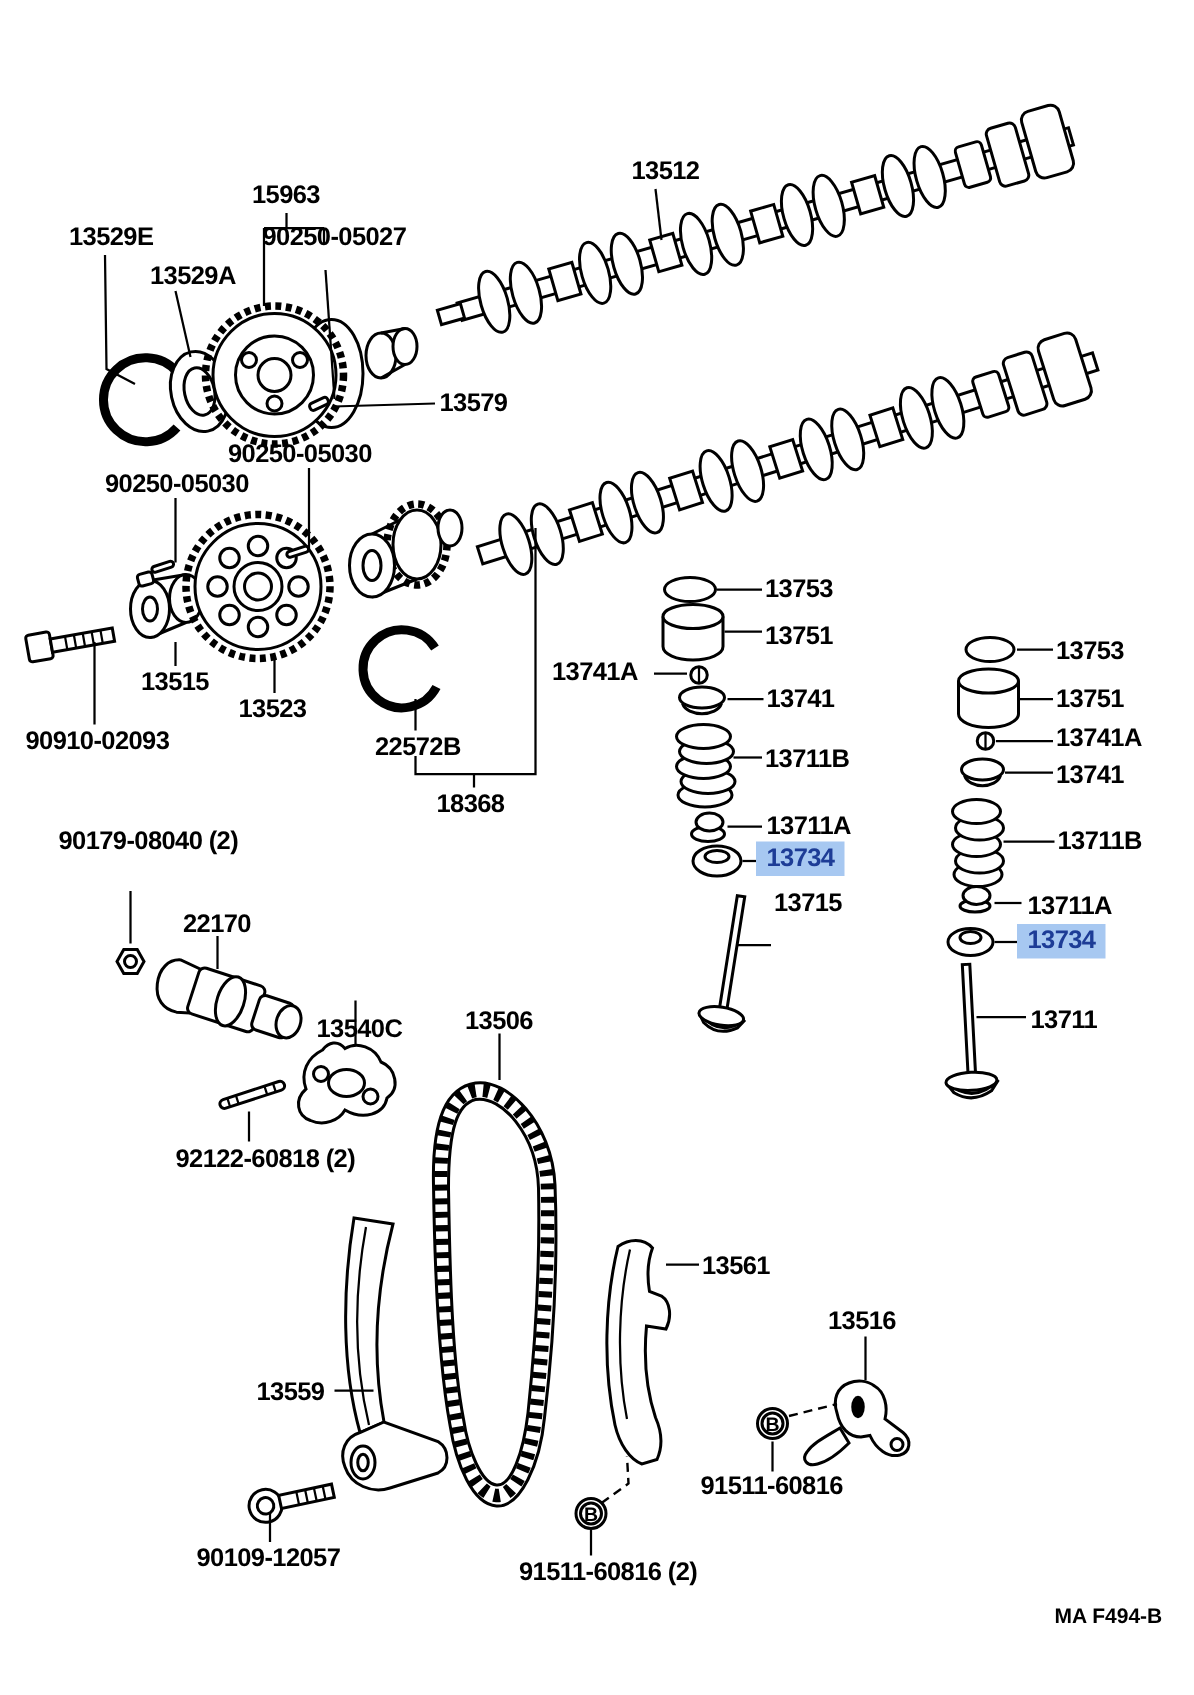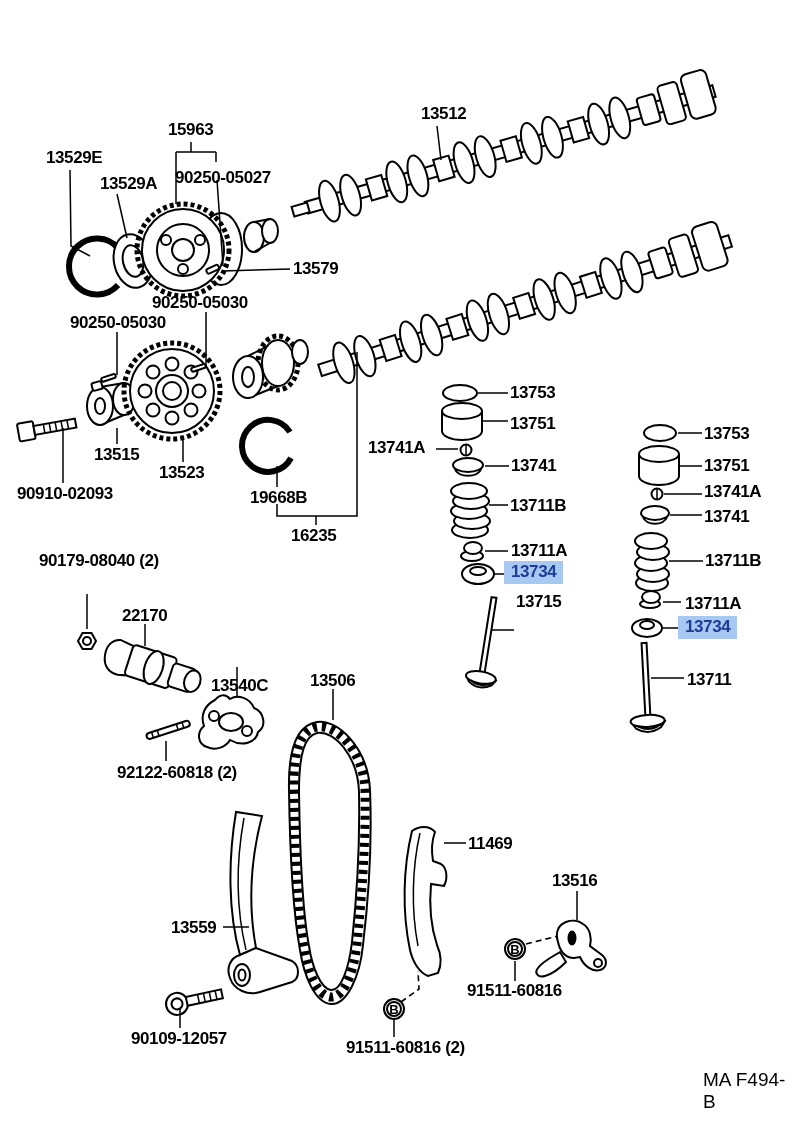--- a/index.html
+++ b/index.html
@@ -2,21 +2,21 @@
 <html><head>
 <meta charset="utf-8">
 <style>
   html,body{margin:0;padding:0;background:#fff}
   .canvas{position:relative;width:796px;height:1130px;background:#ffffff;overflow:hidden;
           font-family:"Liberation Sans", sans-serif;}
   .canvas svg{position:absolute;left:0;top:0}
   .label{position:absolute;font-weight:700;font-size:17px;letter-spacing:-0.4px;
          white-space:nowrap;color:#000;line-height:20px;}
   .label.hl{background:#A7C8F1;color:#1D3C96;padding:1px 7px 2px 7px;}
-  .code{position:absolute;font-weight:400;font-size:19px;color:#000;}
+  .code{position:absolute;font-weight:700;font-size:14px;color:#000;}
   
   .s{fill:#fff;stroke:#000;stroke-width:2}
   .o{fill:none;stroke:#000;stroke-width:2}
   .ln{fill:none;stroke:#000;stroke-width:1.5}
   .dash{fill:none;stroke:#000;stroke-width:1.6;stroke-dasharray:6 4}
   .teeth{fill:none;stroke:#000;stroke-width:5;stroke-dasharray:4 3}
   .thick{fill:none;stroke:#000;stroke-width:6}
   .chain{fill:none;stroke:#000;stroke-width:9;stroke-dasharray:4 5}
   .bsym{font:700 13px "Liberation Sans",sans-serif}
 </style>
@@ -315,31 +315,31 @@
     <path class="ln" d="M515,981 V961"></path>
     <path class="ln" d="M394,1037 V1020"></path>
     <path class="ln" d="M180,1028 V1009"></path>
     <path class="dash" d="M526,944 L558,936"></path>
     <path class="dash" d="M401,1002 L419,989 L418,971"></path>
   </g>
 </svg>
 
   <div class="label" style="left:46px;top:148px">13529E</div>
   <div class="label" style="left:168px;top:120px">15963</div>
-  <div class="label" style="left:175px;top:168px">90250-05027</div>
+  <div class="label" style="left:175px;top:148px">90250-05027</div>
   <div class="label" style="left:100px;top:174px">13529A</div>
   <div class="label" style="left:421px;top:104px">13512</div>
   <div class="label" style="left:293px;top:259px">13579</div>
   <div class="label" style="left:152px;top:293px">90250-05030</div>
   <div class="label" style="left:70px;top:313px">90250-05030</div>
   <div class="label" style="left:94px;top:445px">13515</div>
   <div class="label" style="left:159px;top:463px">13523</div>
   <div class="label" style="left:17px;top:484px">90910-02093</div>
-  <div class="label" style="left:250px;top:488px">19668B</div>
-  <div class="label" style="left:291px;top:526px">16235</div>
+  <div class="label" style="left:250px;top:488px">22572B</div>
+  <div class="label" style="left:291px;top:526px">18368</div>
   <div class="label" style="left:368px;top:438px">13741A</div>
   <div class="label" style="left:510px;top:383px">13753</div>
   <div class="label" style="left:510px;top:414px">13751</div>
   <div class="label" style="left:511px;top:456px">13741</div>
   <div class="label" style="left:510px;top:496px">13711B</div>
   <div class="label" style="left:511px;top:541px">13711A</div>
   <div class="label hl" style="left:504px;top:561px">13734</div>
   <div class="label" style="left:516px;top:592px">13715</div>
   <div class="label" style="left:704px;top:424px">13753</div>
   <div class="label" style="left:704px;top:456px">13751</div>
@@ -348,20 +348,20 @@
   <div class="label" style="left:705px;top:551px">13711B</div>
   <div class="label" style="left:685px;top:594px">13711A</div>
   <div class="label hl" style="left:678px;top:616px">13734</div>
   <div class="label" style="left:687px;top:670px">13711</div>
   <div class="label" style="left:39px;top:551px">90179-08040 (2)</div>
   <div class="label" style="left:122px;top:606px">22170</div>
   <div class="label" style="left:211px;top:676px">13540C</div>
   <div class="label" style="left:310px;top:671px">13506</div>
   <div class="label" style="left:117px;top:763px">92122-60818 (2)</div>
   <div class="label" style="left:171px;top:918px">13559</div>
-  <div class="label" style="left:468px;top:834px">11469</div>
+  <div class="label" style="left:468px;top:834px">13561</div>
   <div class="label" style="left:552px;top:871px">13516</div>
   <div class="label" style="left:467px;top:981px">91511-60816</div>
   <div class="label" style="left:346px;top:1038px">91511-60816 (2)</div>
   <div class="label" style="left:131px;top:1029px">90109-12057</div>
 
   <div class="code" style="left:703px;top:1069px">MA F494-B</div>
 </div>
 
 </body></html>

